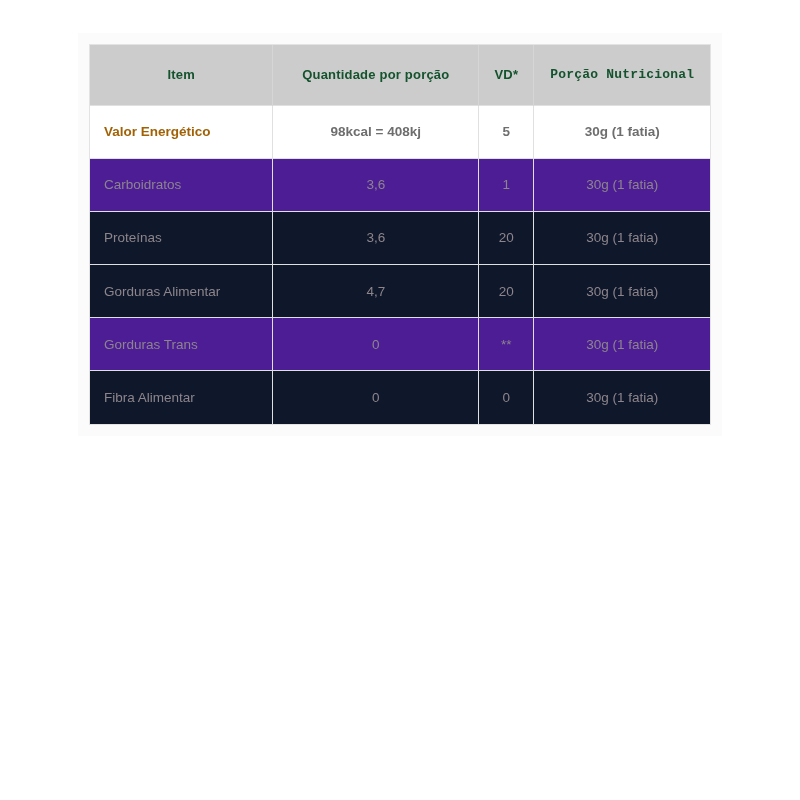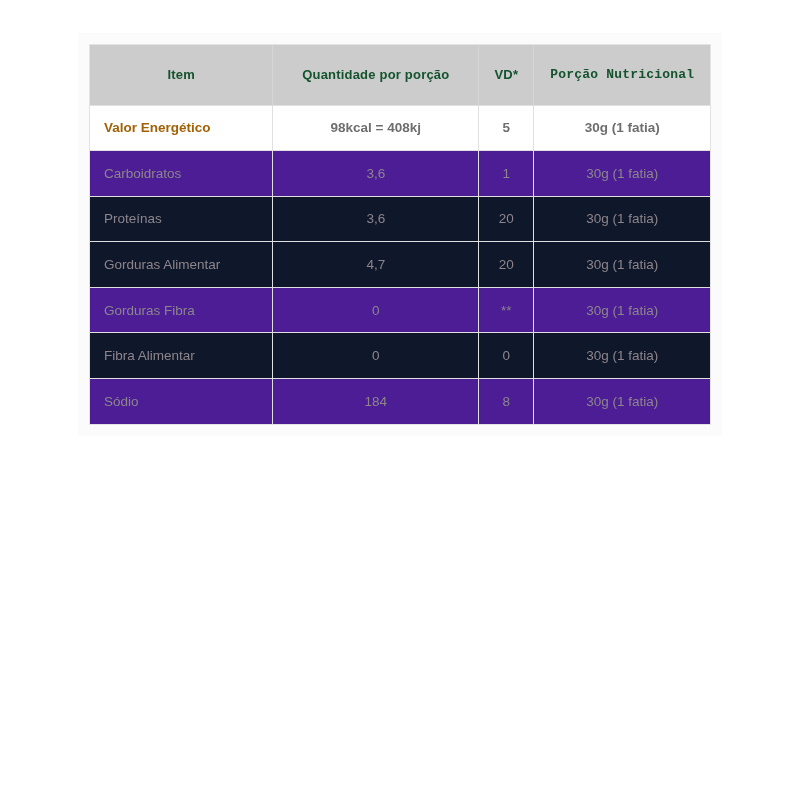--- a/index.html
+++ b/index.html
@@ -150,34 +150,28 @@
             <td class="vd">20</td>
             <td class="portion">30g (1 fatia)</td>
           </tr>
           <tr class="odd">
             <td class="label">Gorduras Alimentar</td>
             <td class="value">4,7</td>
             <td class="vd">20</td>
             <td class="portion">30g (1 fatia)</td>
           </tr>
           <tr class="even">
-            <td class="label">Gorduras Fibra</td>
+            <td class="label">Gorduras Trans</td>
             <td class="value">0</td>
             <td class="vd">**</td>
             <td class="portion">30g (1 fatia)</td>
           </tr>
           <tr class="odd">
             <td class="label">Fibra Alimentar</td>
             <td class="value">0</td>
             <td class="vd">0</td>
             <td class="portion">30g (1 fatia)</td>
           </tr>
-          <tr class="even">
-            <td class="label">Sódio</td>
-            <td class="value">184</td>
-            <td class="vd">8</td>
-            <td class="portion">30g (1 fatia)</td>
-          </tr>
         </tbody>
       </table>
     </div>
   </div>
 </div>
 
 </body></html>

